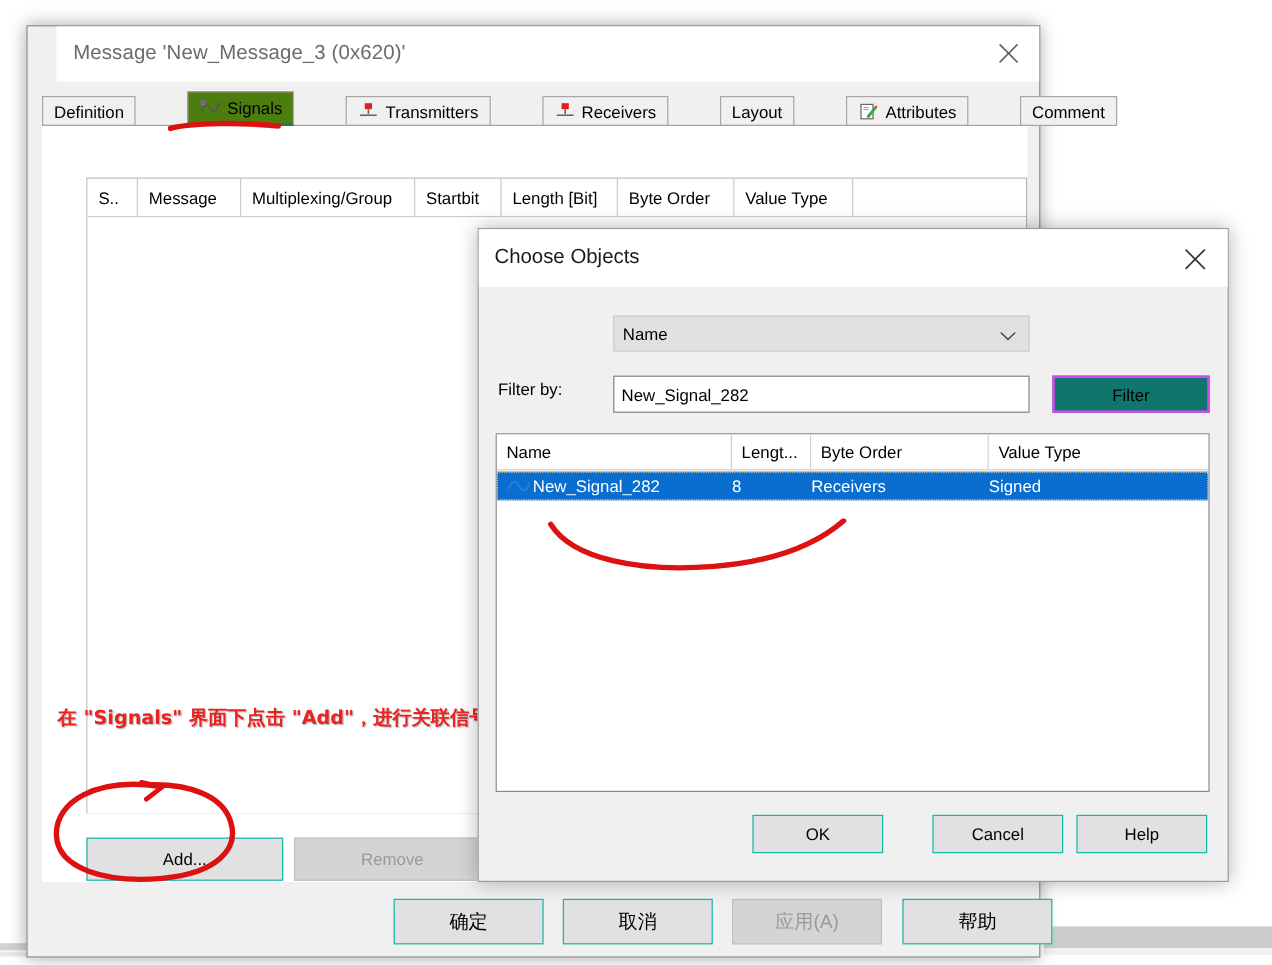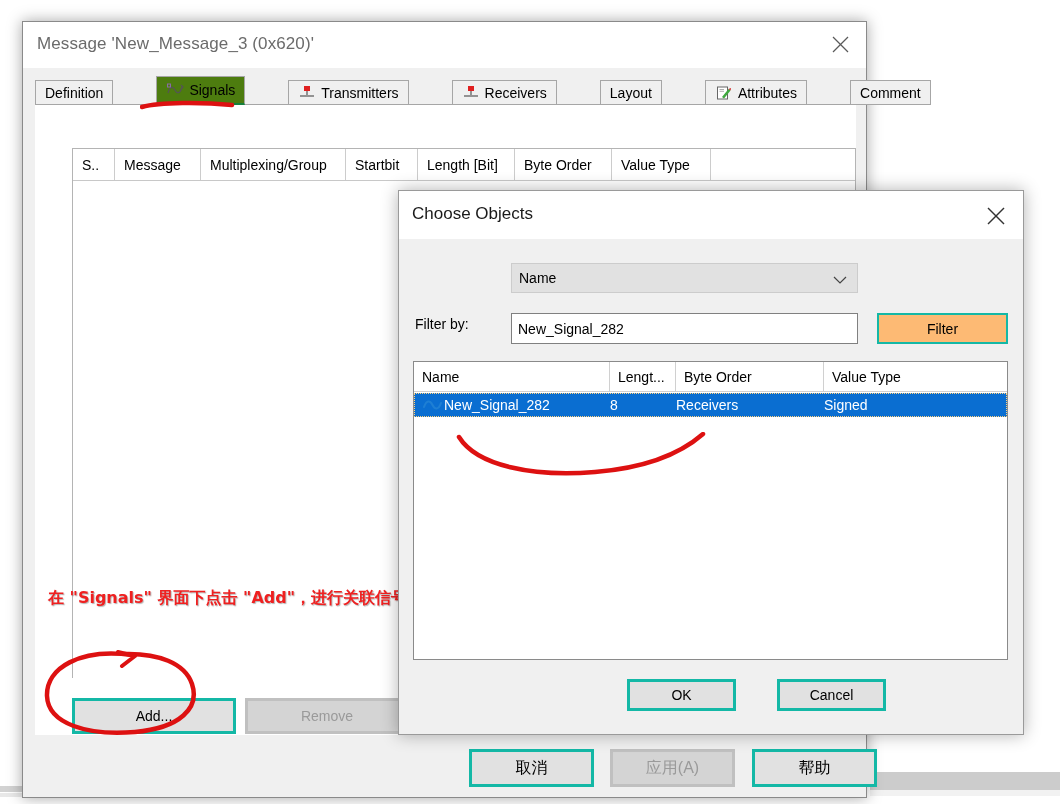--- a/index.html
+++ b/index.html
@@ -71,20 +71,21 @@
     background: #f0f0f0;
     border: 1px solid #8a8a8a;
     box-shadow: 0 0 14px rgba(0,0,0,0.35);
     box-sizing: border-box;
   }
   .main-titlebar {
     position: relative;
     height: 46px;
     background: #ffffff;
     border-bottom: 0;
+    margin-left: 24px;
   }
   .main-title-text {
     position: absolute;
     left: 14px;
     top: 12px;
     font-size: 17px;
     color: #6b6b6b;
     font-family: "Liberation Sans", sans-serif;
     letter-spacing: 0.1px;
   }
@@ -183,21 +184,21 @@
     font-size: 14px;
     color: #000;
     box-sizing: border-box;
     white-space: nowrap;
     font-family: "Liberation Sans", sans-serif;
   }
   .grid-body { height: 497px; background: #fff; }
 
   
   .btn {
-    border: 3px solid #14b8a6;
+    border: 1px solid #14b8a6;
     background: #e1e1e1;
     font-size: 14px;
     color: #000;
     display: flex;
     align-items: center;
     justify-content: center;
     box-sizing: border-box;
     font-family: "Liberation Sans", sans-serif;
     cursor: default;
     user-select: none;
@@ -343,22 +344,22 @@
     padding-left: 6px;
     font-size: 14px;
     font-family: "Liberation Sans", sans-serif;
   }
   .btn-filter {
     position: absolute;
     left: 478px;
     top: 122px;
     width: 131px;
     height: 31px;
-    border: 2px solid #14b8a6;
-    background: #fdba74;
+    border: 2px solid #d946ef;
+    background: #0f766e;
     font-size: 14px;
   }
 
   
   .listview {
     position: absolute;
     left: 14px;
     top: 170px;
     width: 595px;
     height: 299px;
@@ -526,20 +527,23 @@
 
     <div class="btn btn-add">
       <span>Add...</span>
     </div>
     <div class="btn btn-remove disabled">
       <span>Remove</span>
     </div>
   </div>
 
   <div class="main-footer">
+    <div class="btn footer-btn fb1">
+      <span>确定</span>
+    </div>
     <div class="btn footer-btn fb2">
       <span>取消</span>
     </div>
     <div class="btn footer-btn fb3 disabled">
       <span>应用(A)</span>
     </div>
     <div class="btn footer-btn fb4">
       <span>帮助</span>
     </div>
   </div>
@@ -615,19 +619,22 @@
       <div class="cell" style="flex:1">Signed</div>
     </div>
   </div>
 
   <div class="btn dlg-footer-btn dfb-ok">
     <span>OK</span>
   </div>
   <div class="btn dlg-footer-btn dfb-cancel">
     <span>Cancel</span>
   </div>
+  <div class="btn dlg-footer-btn dfb-help">
+    <span>Help</span>
+  </div>
 </div>
 
 <div class="mark mark-signal-swoosh">
   <svg width="255" height="48" viewBox="0 0 255 48" aria-hidden="true">
     <path d="M4 5 C22 34, 78 45, 140 40 C190 36, 225 22, 248 2" fill="none" stroke="#dd1111" stroke-width="4.5" stroke-linecap="round"></path>
   </svg>
 </div>
 
 </body></html>

